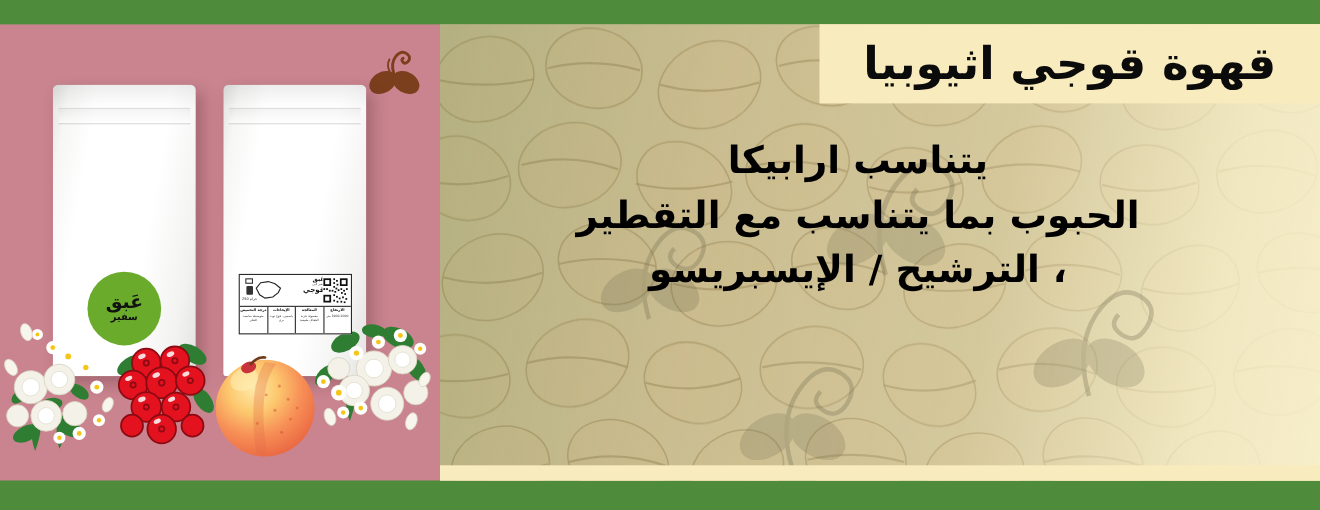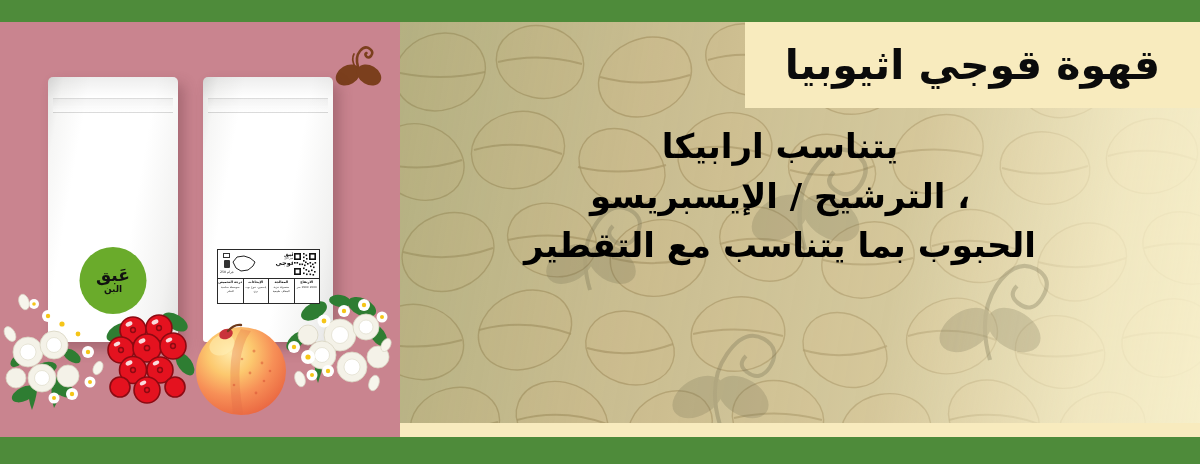--- a/index.html
+++ b/index.html
@@ -133,21 +133,21 @@
         rgba(250,242,205,.80) 86%,
         rgba(250,243,207,.92) 100%);
   }
   .swirl { position: absolute; opacity: .30; }
   #swirl-a { left: 130px; top: 130px; width: 120px; height: 140px; }
   #swirl-b { left: 330px; top: 60px;  width: 150px; height: 170px; }
   #swirl-c { left: 255px; top: 255px; width: 130px; height: 150px; }
   #swirl-d { left: 520px; top: 180px; width: 140px; height: 160px; }
 
   .title-band {
-    position: absolute; left: 345px; top: 0; width: 455px; height: 86px;
+    position: absolute; left: 345px; top: 0; width: 455px; height: 72px;
     background: #F8EBBE; z-index: 8;
     display: flex; align-items: center; justify-content: center;
   }
   .title-text {
     font-size: 41px; font-weight: bold; color: #0b0b0b; direction: rtl;
     font-family: "DejaVu Sans", "Liberation Sans", sans-serif;
     letter-spacing: 0; white-space: nowrap;
   }
   .bottom-band {
     position: absolute; left: 0; bottom: 0; width: 800px; height: 14px;
@@ -178,21 +178,21 @@
         <ellipse cx="43" cy="45" rx="13" ry="9.5" transform="rotate(30 43 45)"></ellipse>
         <path d="M22 45 q10 -12 10 -20 q0 8 10 20 q-10 6 -20 0z" fill="#C9848F" opacity=".0"></path>
       </g>
       <path d="M32 37 q-3 -10 2 -16 q5 -6 10 -2 q4 3 1 7 q-3 3 -5 0 q-1.5 -2 .5 -3" fill="none" stroke="#7B3F1D" stroke-width="2.6" stroke-linecap="round"></path>
       <path d="M29 37 q-4 -8 -1 -13" fill="none" stroke="#7B3F1D" stroke-width="1.7" stroke-linecap="round"></path>
     </svg>
 
     <div class="bag" id="bag-left">
       <div class="bag-circle-logo">
         <div class="lg-main">عَبق</div>
-        <div class="lg-sub">البن</div>
+        <div class="lg-sub">سفير</div>
       </div>
     </div>
 
     <div class="bag" id="bag-right">
       <div class="bag-label">
         <div class="label-top">
           <div class="label-marks">
             <div class="mark-box"></div>
             <div class="mark-icon"></div>
             <span>250 جرام</span>
@@ -564,21 +564,21 @@
         <ellipse cx="94" cy="128" rx="29" ry="19" transform="rotate(32 94 128)"></ellipse>
       </g>
     </svg>
 
     <div class="title-band">
       <div class="title-text">قهوة قوجي اثيوبيا</div>
     </div>
 
     <div class="body-text">
       <div class="body-line">يتناسب ارابيكا</div>
+      <div class="body-line">الحبوب بما يتناسب مع التقطير</div>
       <div class="body-line">، الترشيح / الإيسبريسو</div>
-      <div class="body-line">الحبوب بما يتناسب مع التقطير</div>
     </div>
 
     <div class="bottom-band"></div>
   </div>
 
   <div class="bar-bottom"></div>
 </div>
 
 </body></html>

